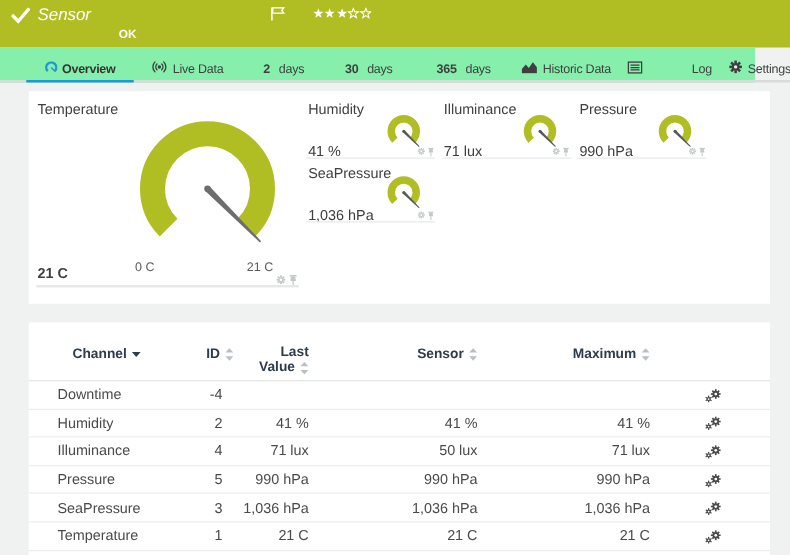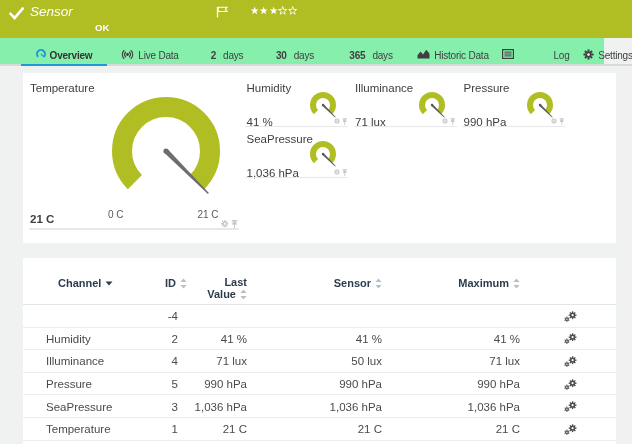--- a/index.html
+++ b/index.html
@@ -414,20 +414,21 @@
       </span>
       <span class="h h-max">
         <span>Maximum</span>
         <svg width="7" height="11" viewBox="0 0 7 11">
             <path d="M3.5 0.5 L6.6 4 H0.4 Z M3.5 10.5 L6.6 7 H0.4 Z" fill="#b8bfc6"></path>
           </svg>
       </span>
     </div>
 
     <div class="trow row-0">
+      <span class="c c-channel">Downtime</span>
       <span class="c c-id">-4</span>
       <span class="c c-last"></span>
       <span class="c c-min"></span>
       <span class="c c-max"></span>
       <span class="c c-edit">
         <svg width="13" height="11" viewBox="0 0 13 11">
             <g transform="translate(8.6,4.2)">
               <g fill="#4a4a4a">
                 <circle r="2.6"></circle>
                 <rect x="-0.65" y="-3.9" width="1.3" height="1.7"></rect>

